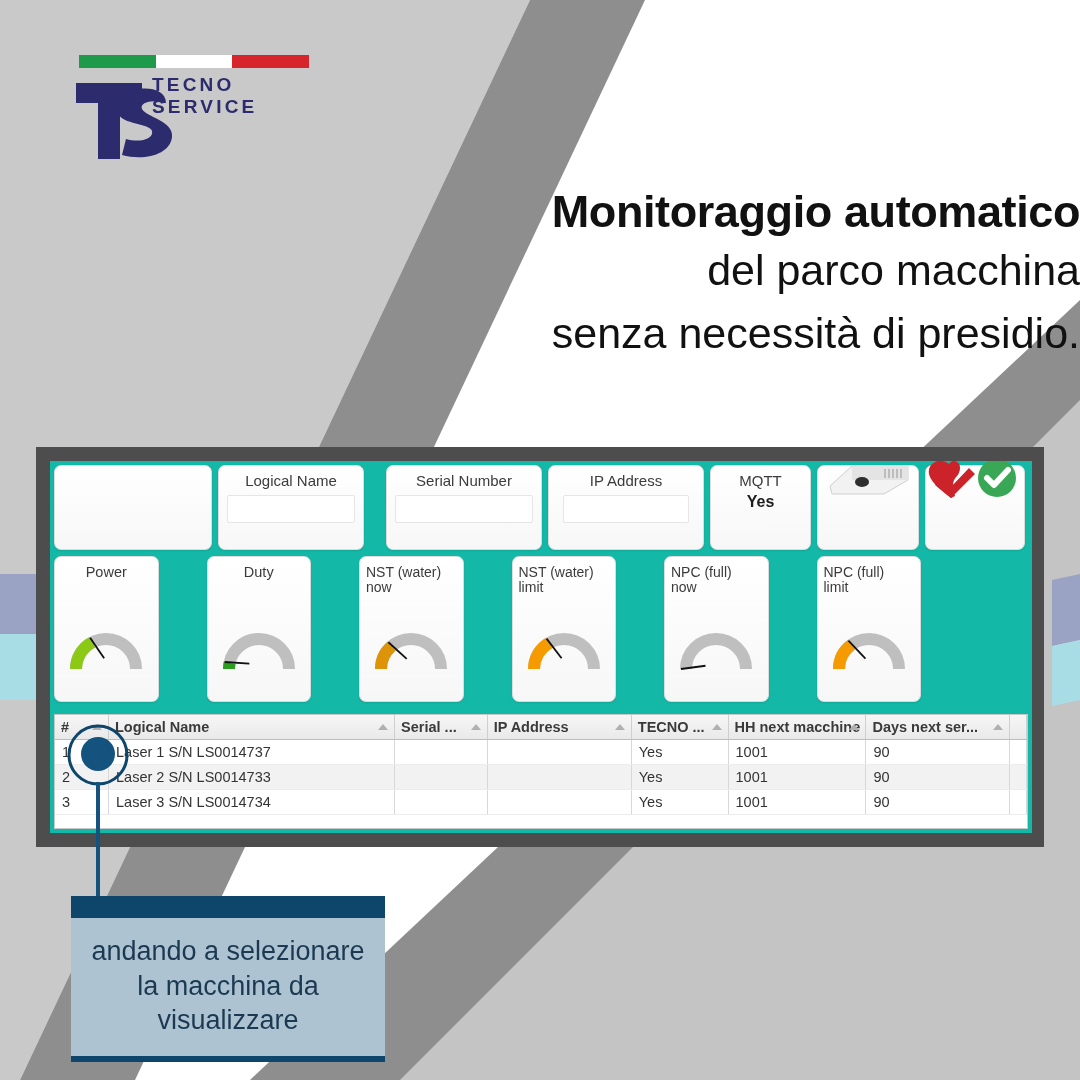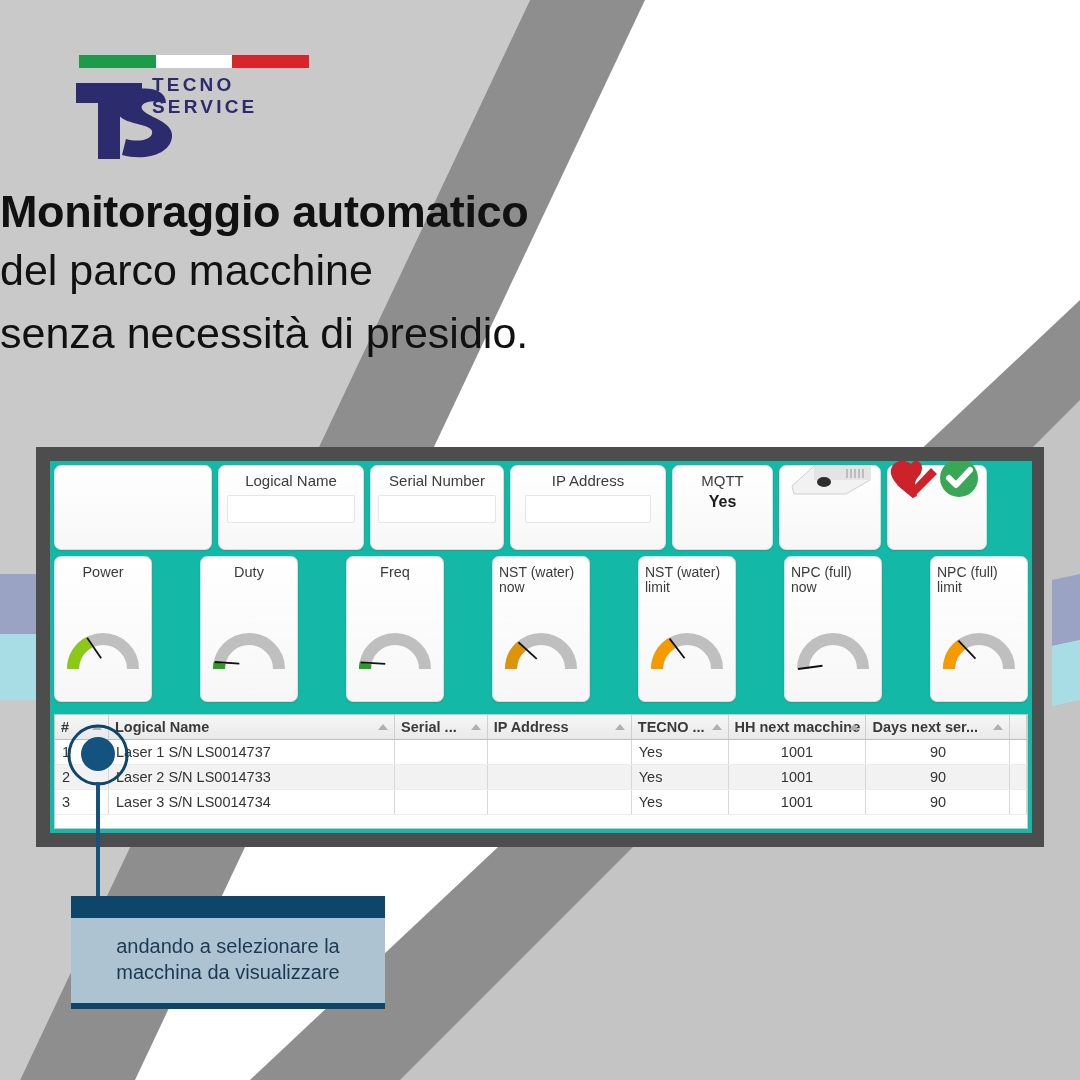--- a/index.html
+++ b/index.html
@@ -25,21 +25,21 @@
   .logo-text{
     position:absolute;left:88px;top:19px;
     font-size:19px;letter-spacing:3.2px;font-weight:700;
     color:#2b2b6e;font-family:"Liberation Sans", sans-serif;
   }
   .ts-svg{position:absolute;left:10px;top:14px;}
 
   
   .headline{
     position:absolute;left:0;top:186px;width:1080px;
-    text-align:left;color:#111;
+    text-align:right;color:#111;
     line-height:1.16;
   }
   .headline .l1{font-size:45px;font-weight:700;letter-spacing:-0.4px;display:block;}
   .headline .l2{font-size:43px;font-weight:400;display:block;margin-top:8px;}
   .headline .l3{font-size:43px;font-weight:400;display:block;margin-top:13px;}
 
   
   .dash-frame{
     position:absolute;left:36px;top:447px;width:1008px;height:400px;
     background:#4d4d4d;
@@ -66,21 +66,21 @@
   }
   .field-box{
     margin:5px auto 0 auto;height:26px;background:#fff;border:1px solid #e6e6e6;
     border-radius:2px;
   }
   .mqtt-val{font-size:16px;font-weight:700;color:#1d1d1d;text-align:center;margin-top:3px;}
 
   
   .w-blank{width:158px;}
   .w-logical{width:146px;}
-  .w-serial{width:134px;}
+  .w-serial{width:156px;margin-left:16px;}
   .w-ip{width:156px;}
   .w-mqtt{width:101px;}
   .w-dev{width:102px;}
   .w-stat{width:100px;}
 
   
   .row2{padding-top:6px;gap:48px;}
   .row2 .card{width:104.5px;height:146px;}
   .g-title{
     font-size:14.5px;color:#3b3b3b;text-align:center;padding-top:8px;line-height:1.1;
@@ -116,30 +116,30 @@
     position:absolute;right:6px;top:50%;transform:translateY(-50%);
     width:0;height:0;border-left:5px solid transparent;border-right:5px solid transparent;
     border-bottom:6px solid #b0b0b0;
   }
   table.grid td{
     border-right:1px solid #d8d8d8;border-bottom:1px solid #ececec;
     padding:3px 7px;height:25px;box-sizing:border-box;color:#333;
     white-space:nowrap;overflow:hidden;
   }
   table.grid tr.alt td{background:#f2f2f2;}
-  td.num{text-align:center;}
+  td.num{text-align:left;}
   .scroll-col{width:16px;background:linear-gradient(#f6f6f6,#e9e9e9);}
 
   
   .anno{position:absolute;left:0;top:0;width:1080px;height:1080px;pointer-events:none;}
   .callout{
     position:absolute;left:71px;top:896px;width:314px;
     background:#aec3d2;border-top:22px solid #0e456b;border-bottom:6px solid #0e456b;
     box-sizing:border-box;padding:16px 10px 18px 10px;
-    text-align:center;color:#1b3a52;font-size:20px;line-height:1.28;
+    text-align:center;color:#1b3a52;font-size:27px;line-height:1.28;
   }
 </style>
 </head>
 <body>
 
 <div id="stage">
 
   <svg class="bg-svg" viewBox="0 0 1080 1080">
     <rect x="0" y="0" width="1080" height="1080" fill="#ffffff"></rect>
 
@@ -167,21 +167,21 @@
     <svg class="ts-svg" width="110" height="92" viewBox="0 0 110 92">
       <rect x="2" y="14" width="66" height="20" fill="#2b2b6e"></rect>
       <rect x="24" y="14" width="22" height="76" fill="#2b2b6e"></rect>
       <path d="M92 34 C92 22 78 18 64 20 C48 22 40 32 44 44 C48 56 76 54 78 62 C80 70 66 74 52 70 L48 86 C70 92 96 86 98 68 C100 52 72 48 68 40 C65 33 80 30 90 34 Z" fill="#2b2b6e"></path>
     </svg>
     <div class="logo-text">TECNO SERVICE</div>
   </div>
 
   <div class="headline">
     <span class="l1">Monitoraggio automatico</span>
-    <span class="l2">del parco macchine</span>
+    <span class="l2">del parco macchina</span>
     <span class="l3">senza necessità di presidio.</span>
   </div>
 
   <div class="dash-frame">
     <div class="dash-inner">
 
       <div class="card-row row1">
         <div class="card w-blank"></div>
 
         <div class="card w-logical">
@@ -244,34 +244,20 @@
             <div class="g-min"></div>
             <div class="g-max"></div>
           </div>
           <div class="card">
             <div class="g-title">Duty</div>
             <div class="gauge-holder">
               <svg width="92" height="56" viewBox="0 0 92 56">
                 <path d="M 16 48.00000000000001 A 30 30 0 0 1 76 47.99999999999999" stroke="#bfbfbf" stroke-width="12" fill="none"></path>
                 <path d="M 16 48.00000000000001 A 30 30 0 0 1 16.604348428472594 42.0087005845678" stroke="#2a9e1f" stroke-width="12" fill="none"></path>
                 <line x1="36.35219754028916" y1="42.716070808726" x2="11.705073166551358" y2="41.01015068199576" stroke="#111" stroke-width="1.8"></line>
-              </svg>
-            </div>
-            <div class="g-val"></div>
-            <div class="g-unit"></div>
-            <div class="g-min"></div>
-            <div class="g-max"></div>
-          </div>
-          <div class="card">
-            <div class="g-title">Freq</div>
-            <div class="gauge-holder">
-              <svg width="92" height="56" viewBox="0 0 92 56">
-                <path d="M 16 48.00000000000001 A 30 30 0 0 1 76 47.99999999999999" stroke="#bfbfbf" stroke-width="12" fill="none"></path>
-                <path d="M 16 48.00000000000001 A 30 30 0 0 1 16.53138247813934 42.37856056242827" stroke="#2a9e1f" stroke-width="12" fill="none"></path>
-                <line x1="36.286561225255426" y1="42.837722676057716" x2="11.619946224495898" y2="41.44165398949965" stroke="#111" stroke-width="1.8"></line>
               </svg>
             </div>
             <div class="g-val"></div>
             <div class="g-unit"></div>
             <div class="g-min"></div>
             <div class="g-max"></div>
           </div>
           <div class="card">
             <div class="g-title two" style="white-space: pre-line;">NST (water)
 now</div>

